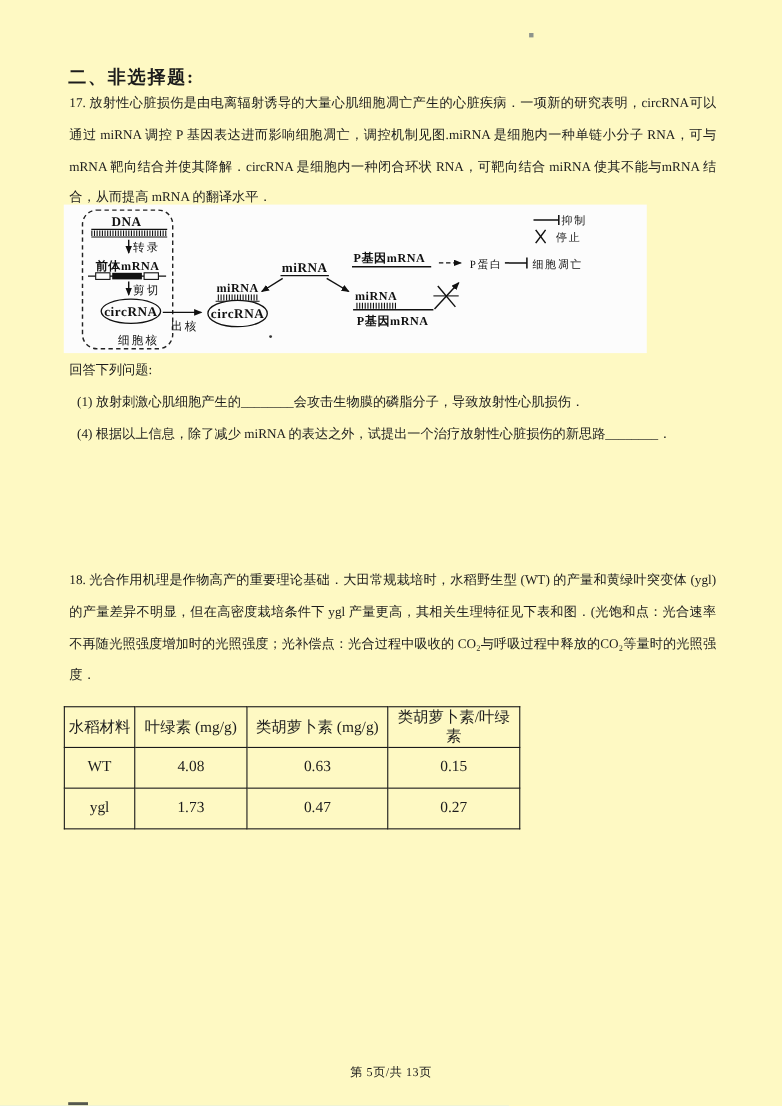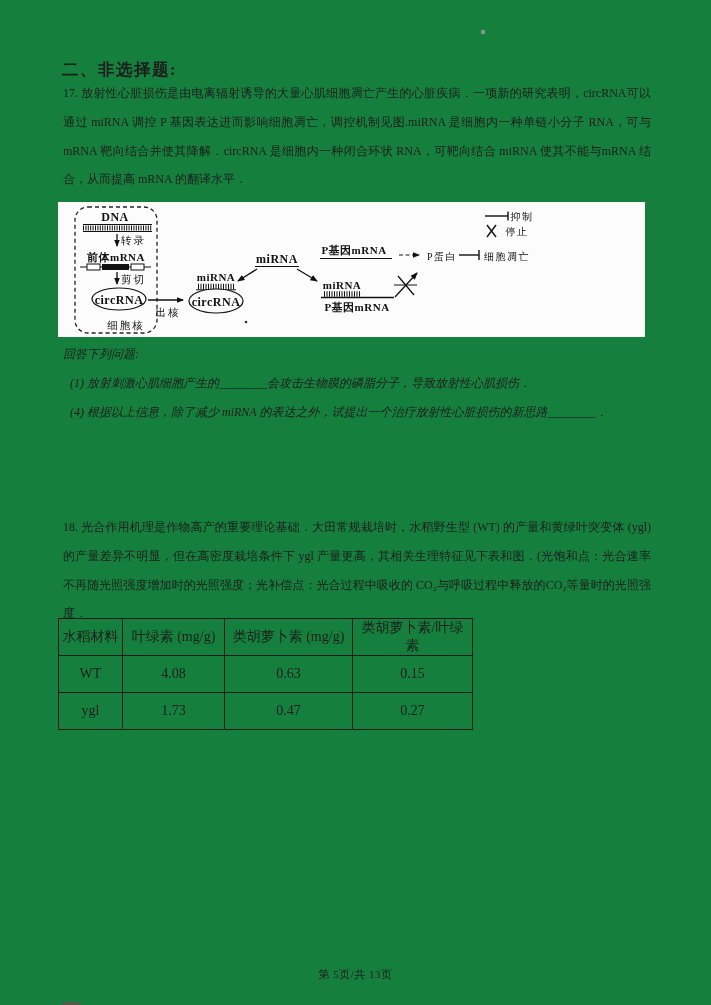--- a/index.html
+++ b/index.html
@@ -1,45 +1,45 @@
 <!DOCTYPE html>
 <html><head>
 <meta charset="utf-8">
 <style>
   * { margin:0; padding:0; box-sizing:border-box; }
   html,body { background:#e3eedd; }
   .page {
     position:relative; width:711px; height:1005px; overflow:hidden;
-    background:#15803d; color:#1c1c1c;
+    background:#fef9c3; color:#1c1c1c;
     font-family:"Liberation Serif","DejaVu Serif",serif;
   }
   .section-title {
     position:absolute; left:62px; top:59px;
     font-size:16.5px; font-weight:bold; letter-spacing:1.5px;
   }
   .para {
     position:absolute; left:63px; width:588px;
     font-size:12px; line-height:28.8px; text-align:justify;
   }
   .q17-intro { top:79px; }
-  .answers { top:340px;font-style:italic; }
+  .answers { top:322px; }
   .answers p { margin:0; text-align:justify; }
   .answers p.subq { text-indent:7px; }
   .q18-intro { top:513px; }
   .figure-box {
-    position:absolute; left:58px; top:202px; width:587px; height:135px;
+    position:absolute; left:58px; top:186px; width:530px; height:135px;
     background:#fcfcfc;
   }
   .figure-box svg { display:block; width:499px; height:135px; }
   .fig-cn { font-size:10.5px; letter-spacing:2px; fill:#111; }
   .fig-cn-sm { font-size:10px; letter-spacing:1.5px; fill:#111; }
   .fig-en { font-size:12px; letter-spacing:0.5px; fill:#111; font-weight:bold; }
   .fig-mix { font-size:11px; letter-spacing:0.5px; fill:#111; font-weight:bold; }
   .data-table {
-    position:absolute; left:58px; top:618px;
+    position:absolute; left:58px; top:642px;
     border-collapse:collapse; table-layout:fixed;
     font-size:14px; color:#1c1c1c;
   }
   .data-table th, .data-table td {
     border:1.5px solid #1a1a1a; height:37px;
     text-align:center; vertical-align:middle; font-weight:normal;
     padding:0 2px;
   }
   .footer {
     position:absolute; left:0; right:0; top:967px; text-align:center;

